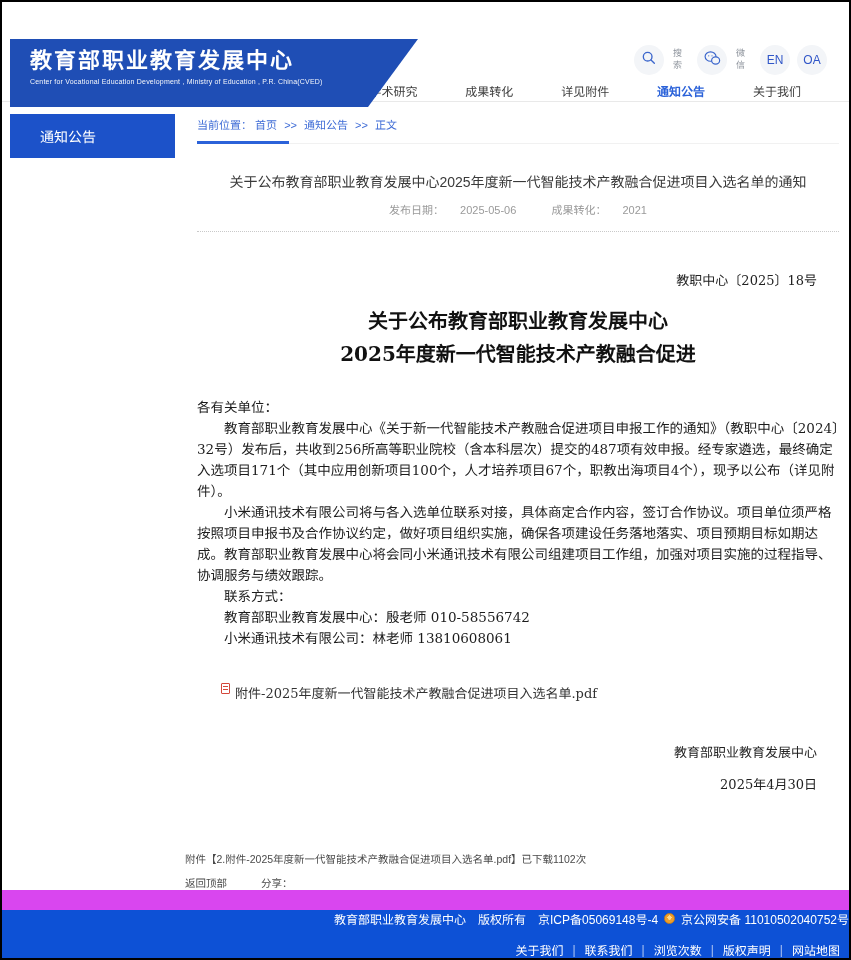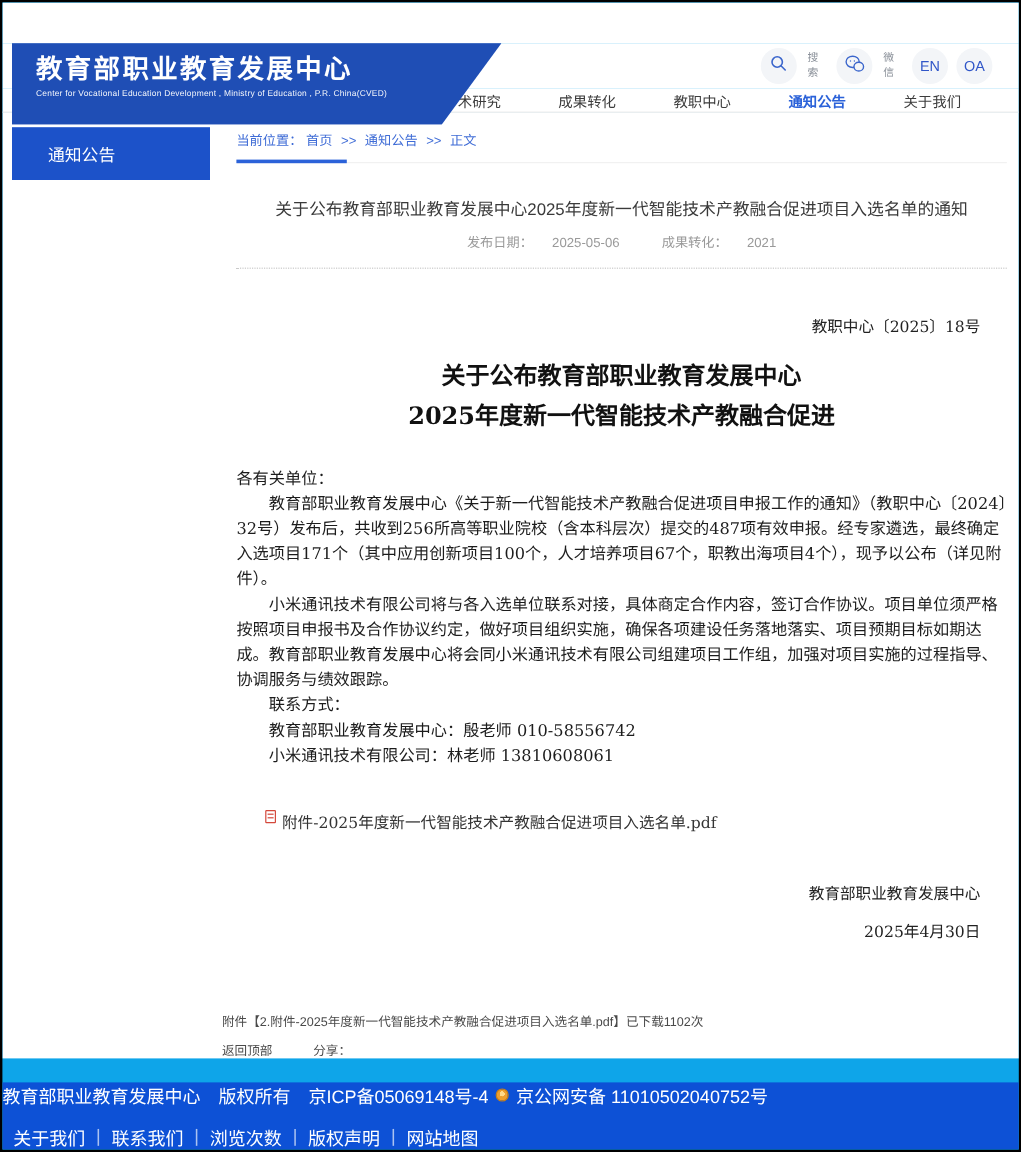--- a/index.html
+++ b/index.html
@@ -4,21 +4,21 @@
 <style>
   :root{
     --logo-blue:#1f4eb5;
     --accent:#2b62d9;
     --sidebar-blue:#1c52c9;
     --footer-blue:#0d51d6;
     --breadcrumb-blue:#3f6cd6;
   }
   *{margin:0;padding:0;box-sizing:border-box;}
   body{background:#fff;font-family:"Liberation Sans",sans-serif;}
-  .page{width:851px;height:960px;border:2px solid #000;background:#0ea5e9;display:flex;flex-direction:column;overflow:hidden;}
+  .page{width:851px;height:960px;border:2px solid #000;background:#d946ef;display:flex;flex-direction:column;overflow:hidden;}
 
   
   .header-spacer{height:60px;background:#fff;}
   .brand-row{height:68px;position:relative;background:#fff;}
   .logo{position:absolute;left:8px;top:0;width:408px;height:68px;background:var(--logo-blue);
         clip-path:polygon(0 0,100% 0,calc(100% - 50px) 100%,0 100%);
         padding:9px 0 0 20px;color:#fff;}
   .logo-title{font-size:22px;font-weight:bold;letter-spacing:2px;line-height:26px;}
   .logo-subtitle{font-size:7px;letter-spacing:0.2px;margin-top:4px;opacity:.95;}
   .tools{position:absolute;right:22px;top:50%;transform:translateY(-50%);display:flex;align-items:center;gap:7px;}
@@ -60,21 +60,21 @@
   .pdf-ic::before{content:"";position:absolute;left:1px;top:2px;right:1px;height:1px;background:#d4483b;box-shadow:0 3px 0 #d4483b;}
 
   .signature{margin-top:40px;text-align:right;padding-right:22px;font-family:"DejaVu Serif",serif;font-size:13px;color:#222;}
   .sign-date{margin-top:13px;}
 
   .post-info{margin:58px 0 0 -12px;font-size:10.5px;color:#4a4a4a;}
   .share-row{margin-top:9px;display:flex;gap:34px;}
   .share-row .back{cursor:pointer;}
 
   
-  .site-footer{margin-top:20px;height:62px;background:var(--footer-blue);color:#fff;display:flex;flex-direction:column;align-items:flex-start;justify-content:center;gap:14px;font-size:15px;}
+  .site-footer{margin-top:20px;height:62px;background:var(--footer-blue);color:#fff;display:flex;flex-direction:column;align-items:flex-end;justify-content:center;gap:14px;font-size:12px;}
   .f-line1{display:flex;align-items:center;gap:6px;}
   .badge-ic{display:inline-block;width:11px;height:11px;border-radius:50%;background:radial-gradient(circle at 50% 40%,#ffd98a 0 30%,#ef9f2e 31% 100%);border:1px solid #c97f18;}
   .f-links{display:flex;align-items:center;}
   .f-links a{color:#fff;text-decoration:none;cursor:pointer;margin:0 9px;}
   .f-links .bar{color:rgba(255,255,255,.65);}
   .bottom-space{flex:1;background:#fff;}
 </style>
 </head>
 <body>
 
@@ -117,21 +117,21 @@
     </div>
   </div>
 
   <nav class="nav">
     <a>首页</a>
     <a>党建工作</a>
     <a>工作动态</a>
     <a>决策服务</a>
     <a>学术研究</a>
     <a>成果转化</a>
-    <a>教职中心</a>
+    <a>详见附件</a>
     <a class="active">通知公告</a>
     <a>关于我们</a>
   </nav>
 
   <div class="main">
     <aside class="sidebar">
       <div class="sidebar-item">通知公告</div>
     </aside>
 
     <div class="content">

